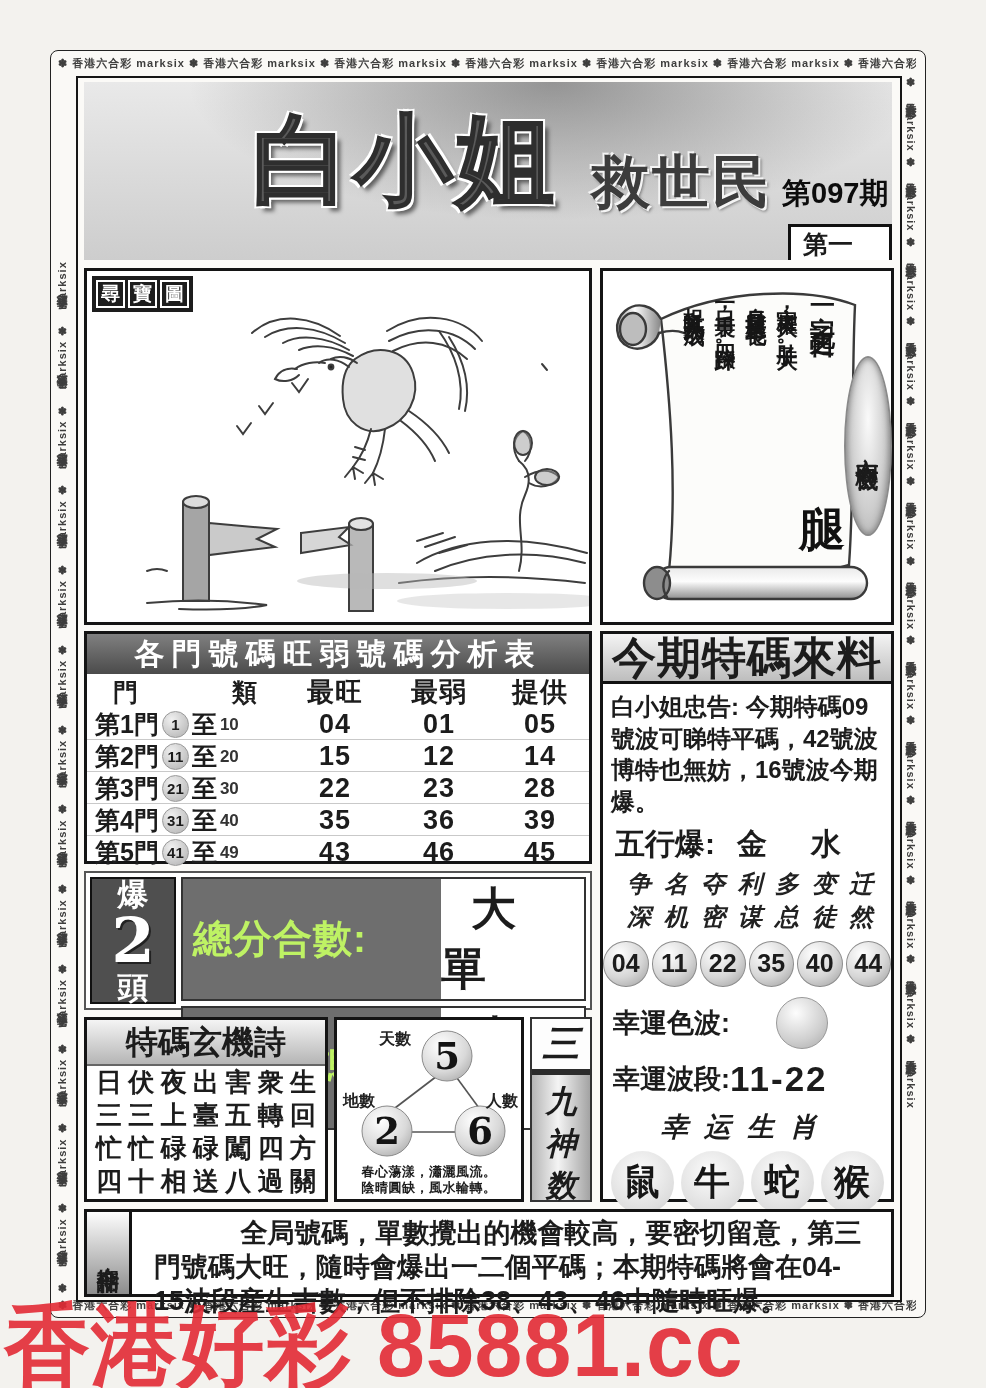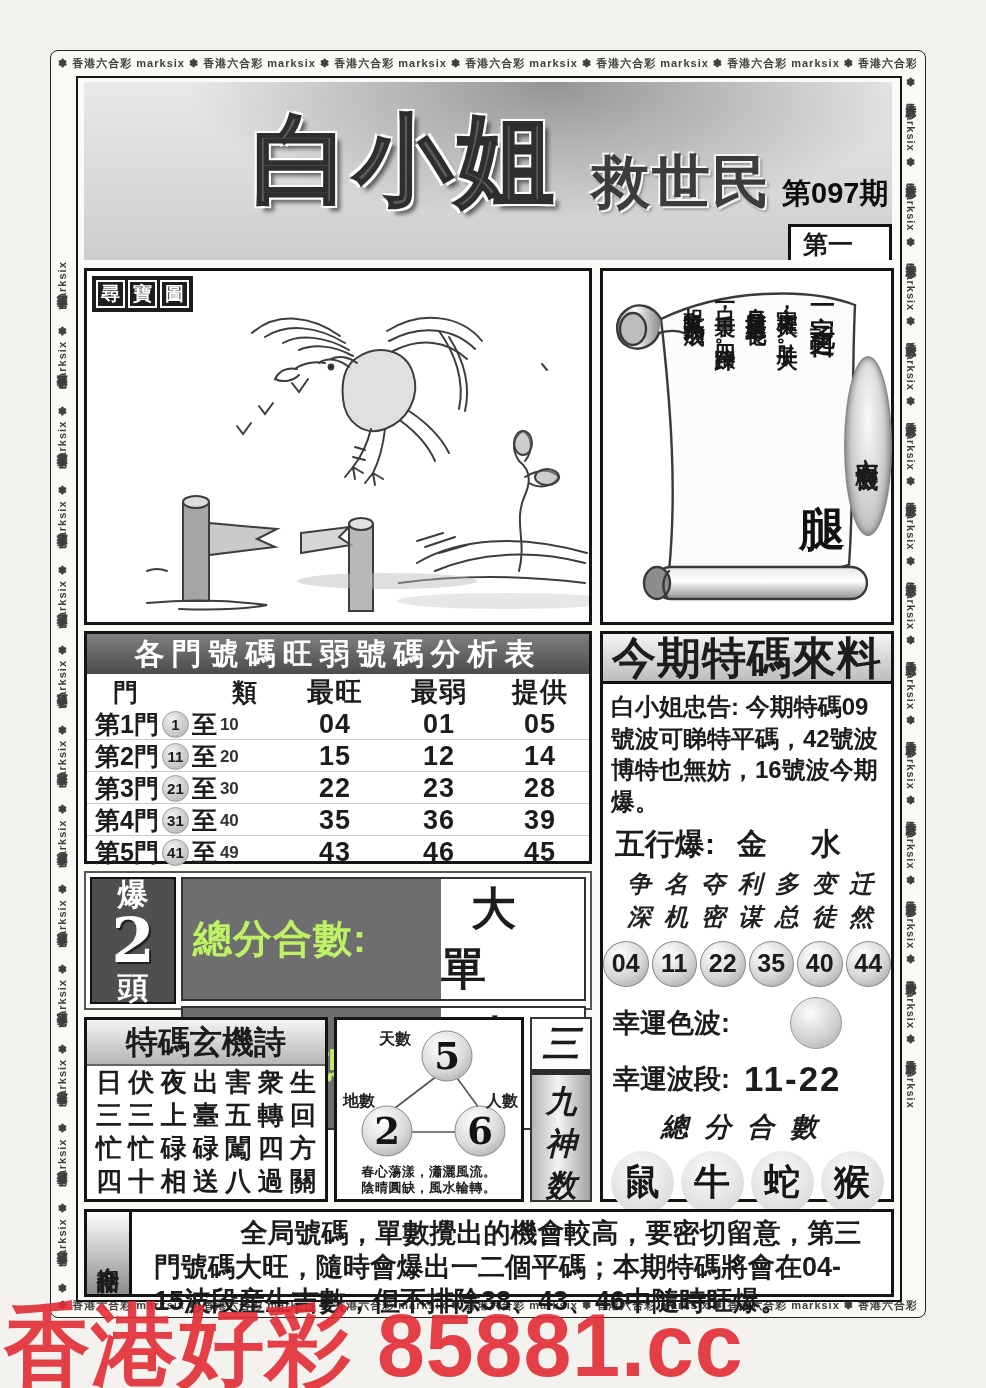--- a/index.html
+++ b/index.html
@@ -114,21 +114,21 @@
     border-bottom:3px solid #111;}
   .advice{padding:7px 8px 2px 8px;font-size:24px;font-weight:800;line-height:1.32;}
   .wuxing{display:flex;align-items:baseline;margin:4px 0 2px 12px;font-size:30px;font-weight:900;}
   .wuxing-vals{margin-left:22px;letter-spacing:44px;font-family:"DejaVu Serif",serif;}
   .couplet{font-family:"DejaVu Serif",serif;font-style:italic;font-weight:700;font-size:24px;
     letter-spacing:13px;line-height:33px;padding-left:24px;color:#222;}
   .balls-row{display:flex;gap:3px;justify-content:center;margin-top:8px;}
   .ball{width:44px;height:44px;border-radius:50%;border:1px solid #8d8d8d;
     background:radial-gradient(circle at 35% 28%, #ffffff, #d6d6d6 55%, #9b9b9b);
     display:flex;align-items:center;justify-content:center;font-size:25px;font-weight:900;}
-  .lucky-row{display:flex;align-items:center;margin:10px 0 0 10px;gap:14px;
+  .lucky-row{display:flex;align-items:center;margin:10px 0 0 10px;
     font-size:27px;font-weight:900;}
   .color-ball{width:50px;height:50px;border-radius:50%;border:1px solid #999;
     background:radial-gradient(circle at 38% 30%, #fdfdfd, #cfcfcf 60%, #a8a8a8);margin-left:46px;}
   .band-value{font-size:35px;font-weight:900;letter-spacing:2px;}
   .zodiac-title{text-align:center;font-family:"DejaVu Serif",serif;font-style:italic;
     font-weight:900;font-size:27px;letter-spacing:16px;margin-top:10px;}
   .zodiac-row{display:flex;justify-content:space-around;margin-top:6px;padding:0 4px;}
   .zodiac-circle{width:63px;height:63px;border-radius:50%;
     background:radial-gradient(circle at 45% 35%, #fcfcfc, #dedede 70%, #c4c4c4);
     display:flex;align-items:center;justify-content:center;}
@@ -451,21 +451,21 @@
         <span class="ball">44</span>
       </div>
     <div class="lucky-row">
       <span>幸運色波:</span>
       <span class="color-ball"></span>
     </div>
     <div class="lucky-row">
       <span>幸運波段:</span>
       <span class="band-value">11-22</span>
     </div>
-    <div class="zodiac-title">總分合數</div>
+    <div class="zodiac-title">幸运生肖</div>
     <div class="zodiac-row" id="zodiac-row">
         <div class="zodiac-circle">
           <span class="zodiac-glyph">鼠</span>
         </div>
         <div class="zodiac-circle">
           <span class="zodiac-glyph">牛</span>
         </div>
         <div class="zodiac-circle">
           <span class="zodiac-glyph">蛇</span>
         </div>

